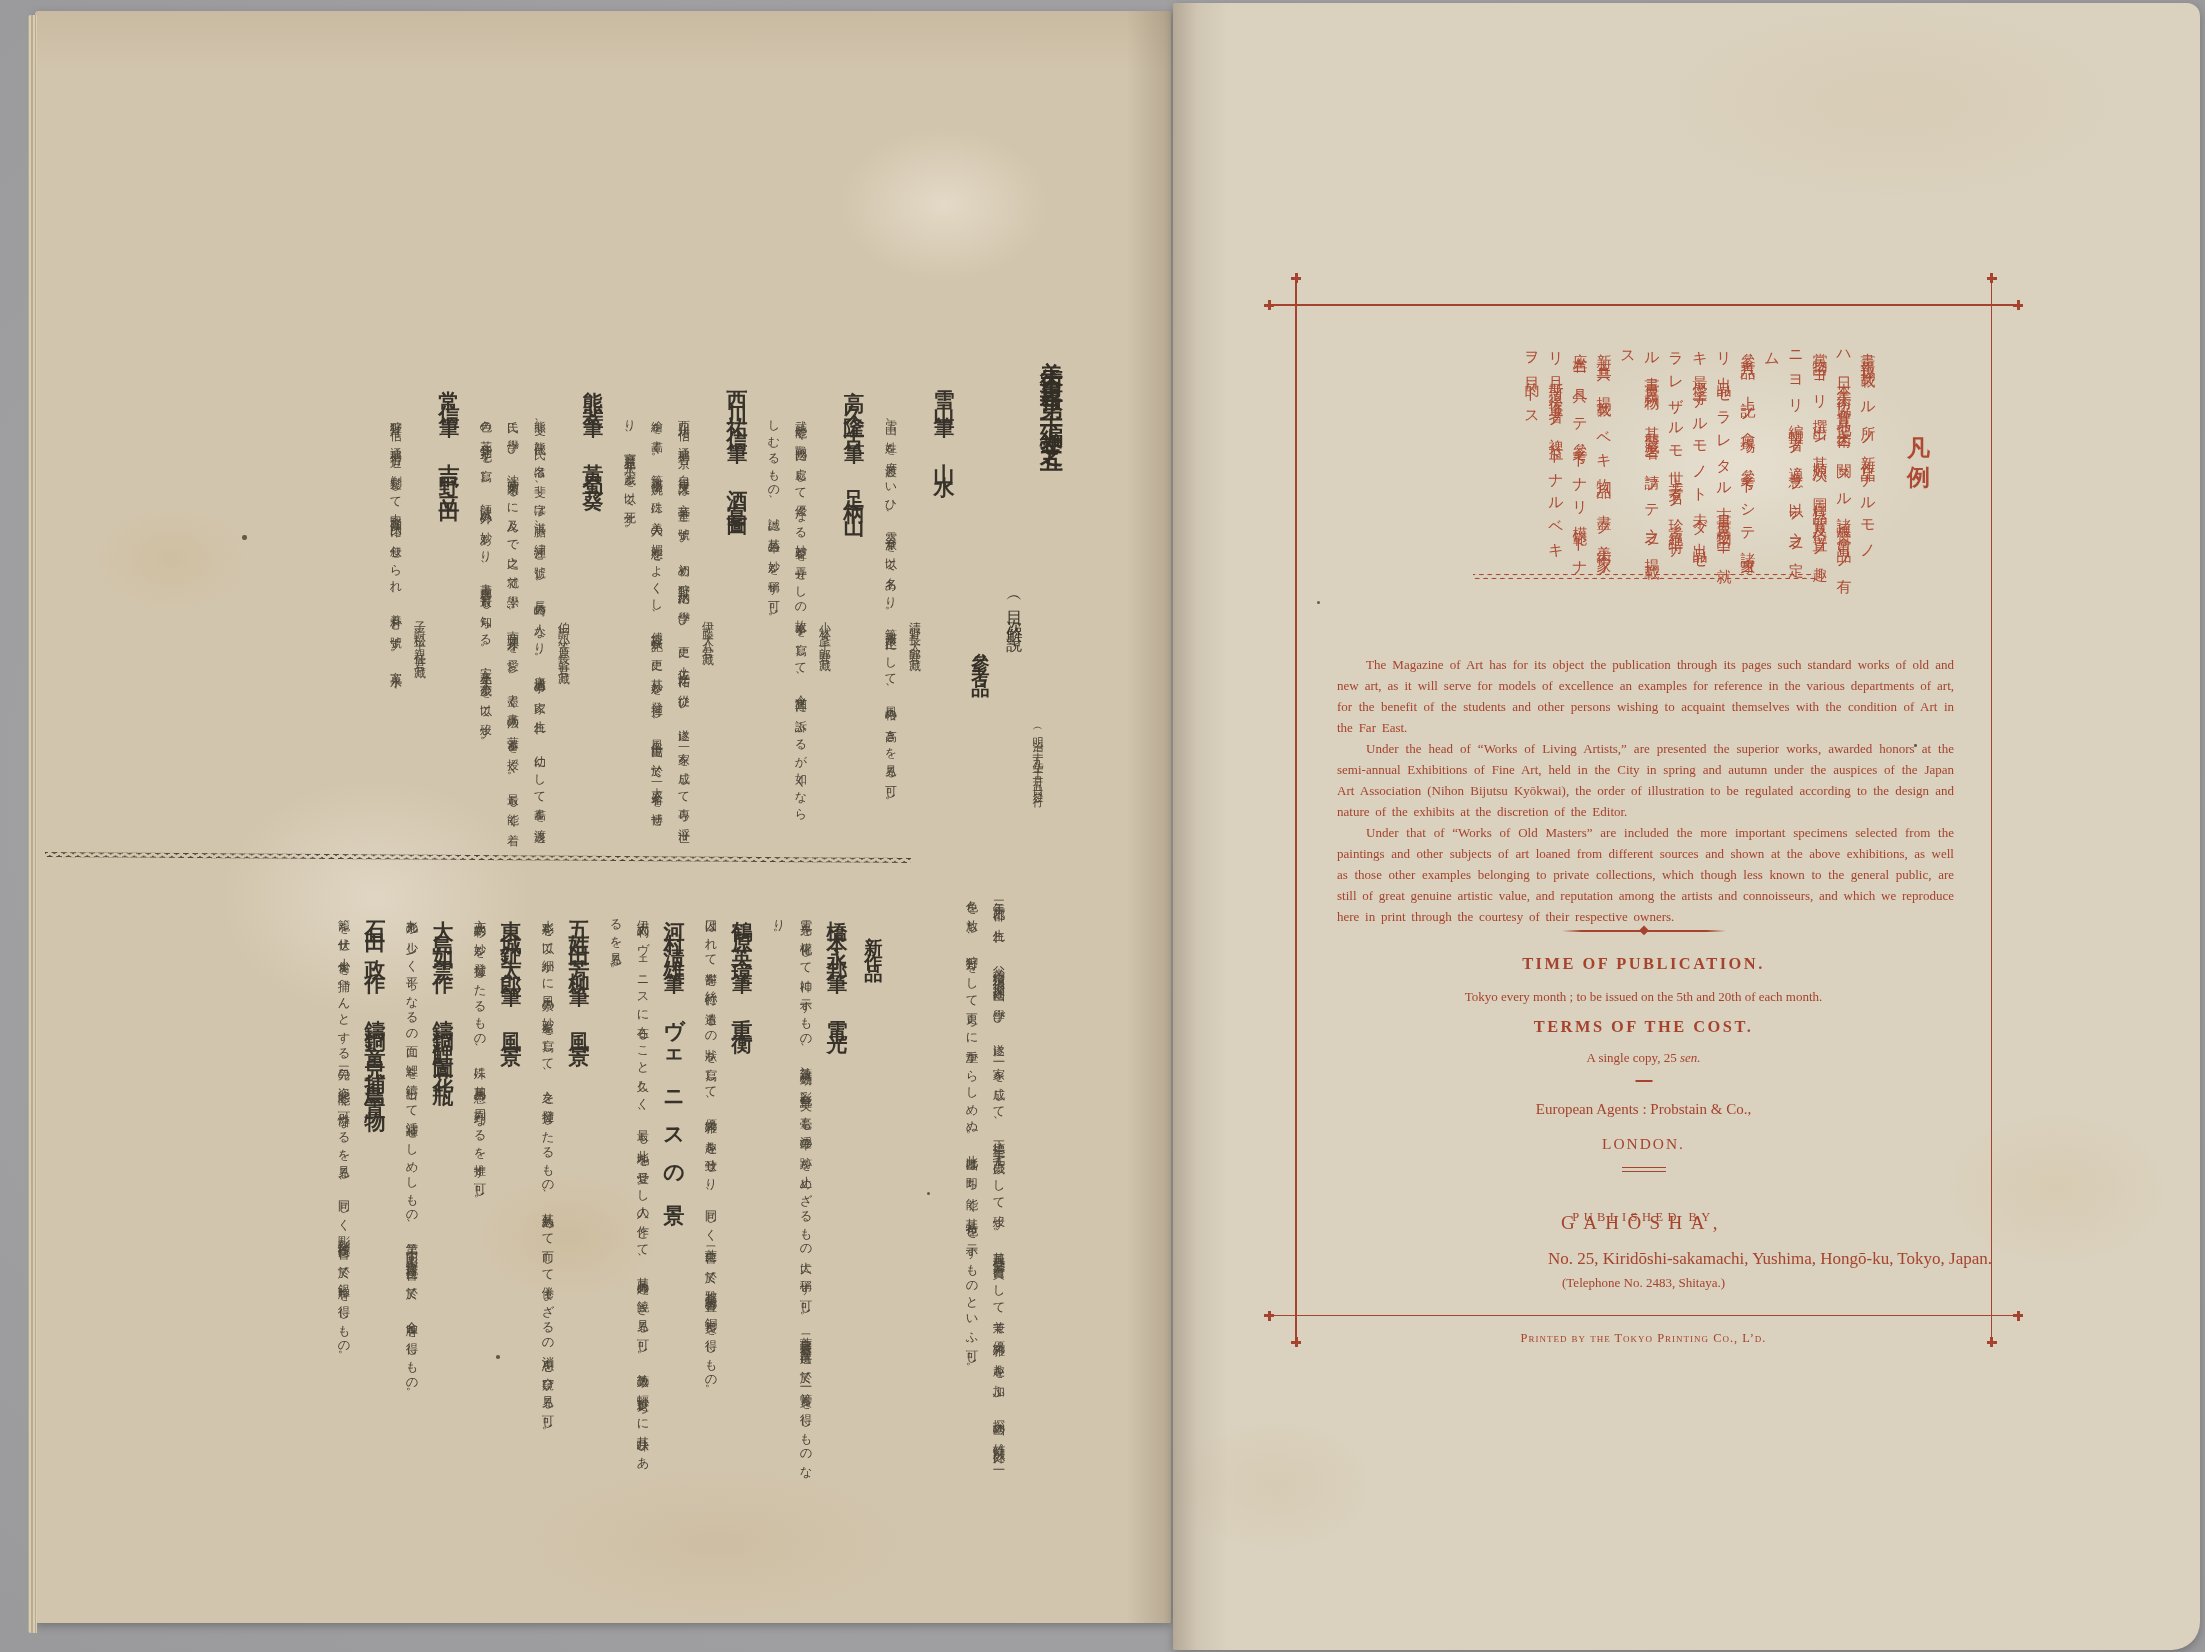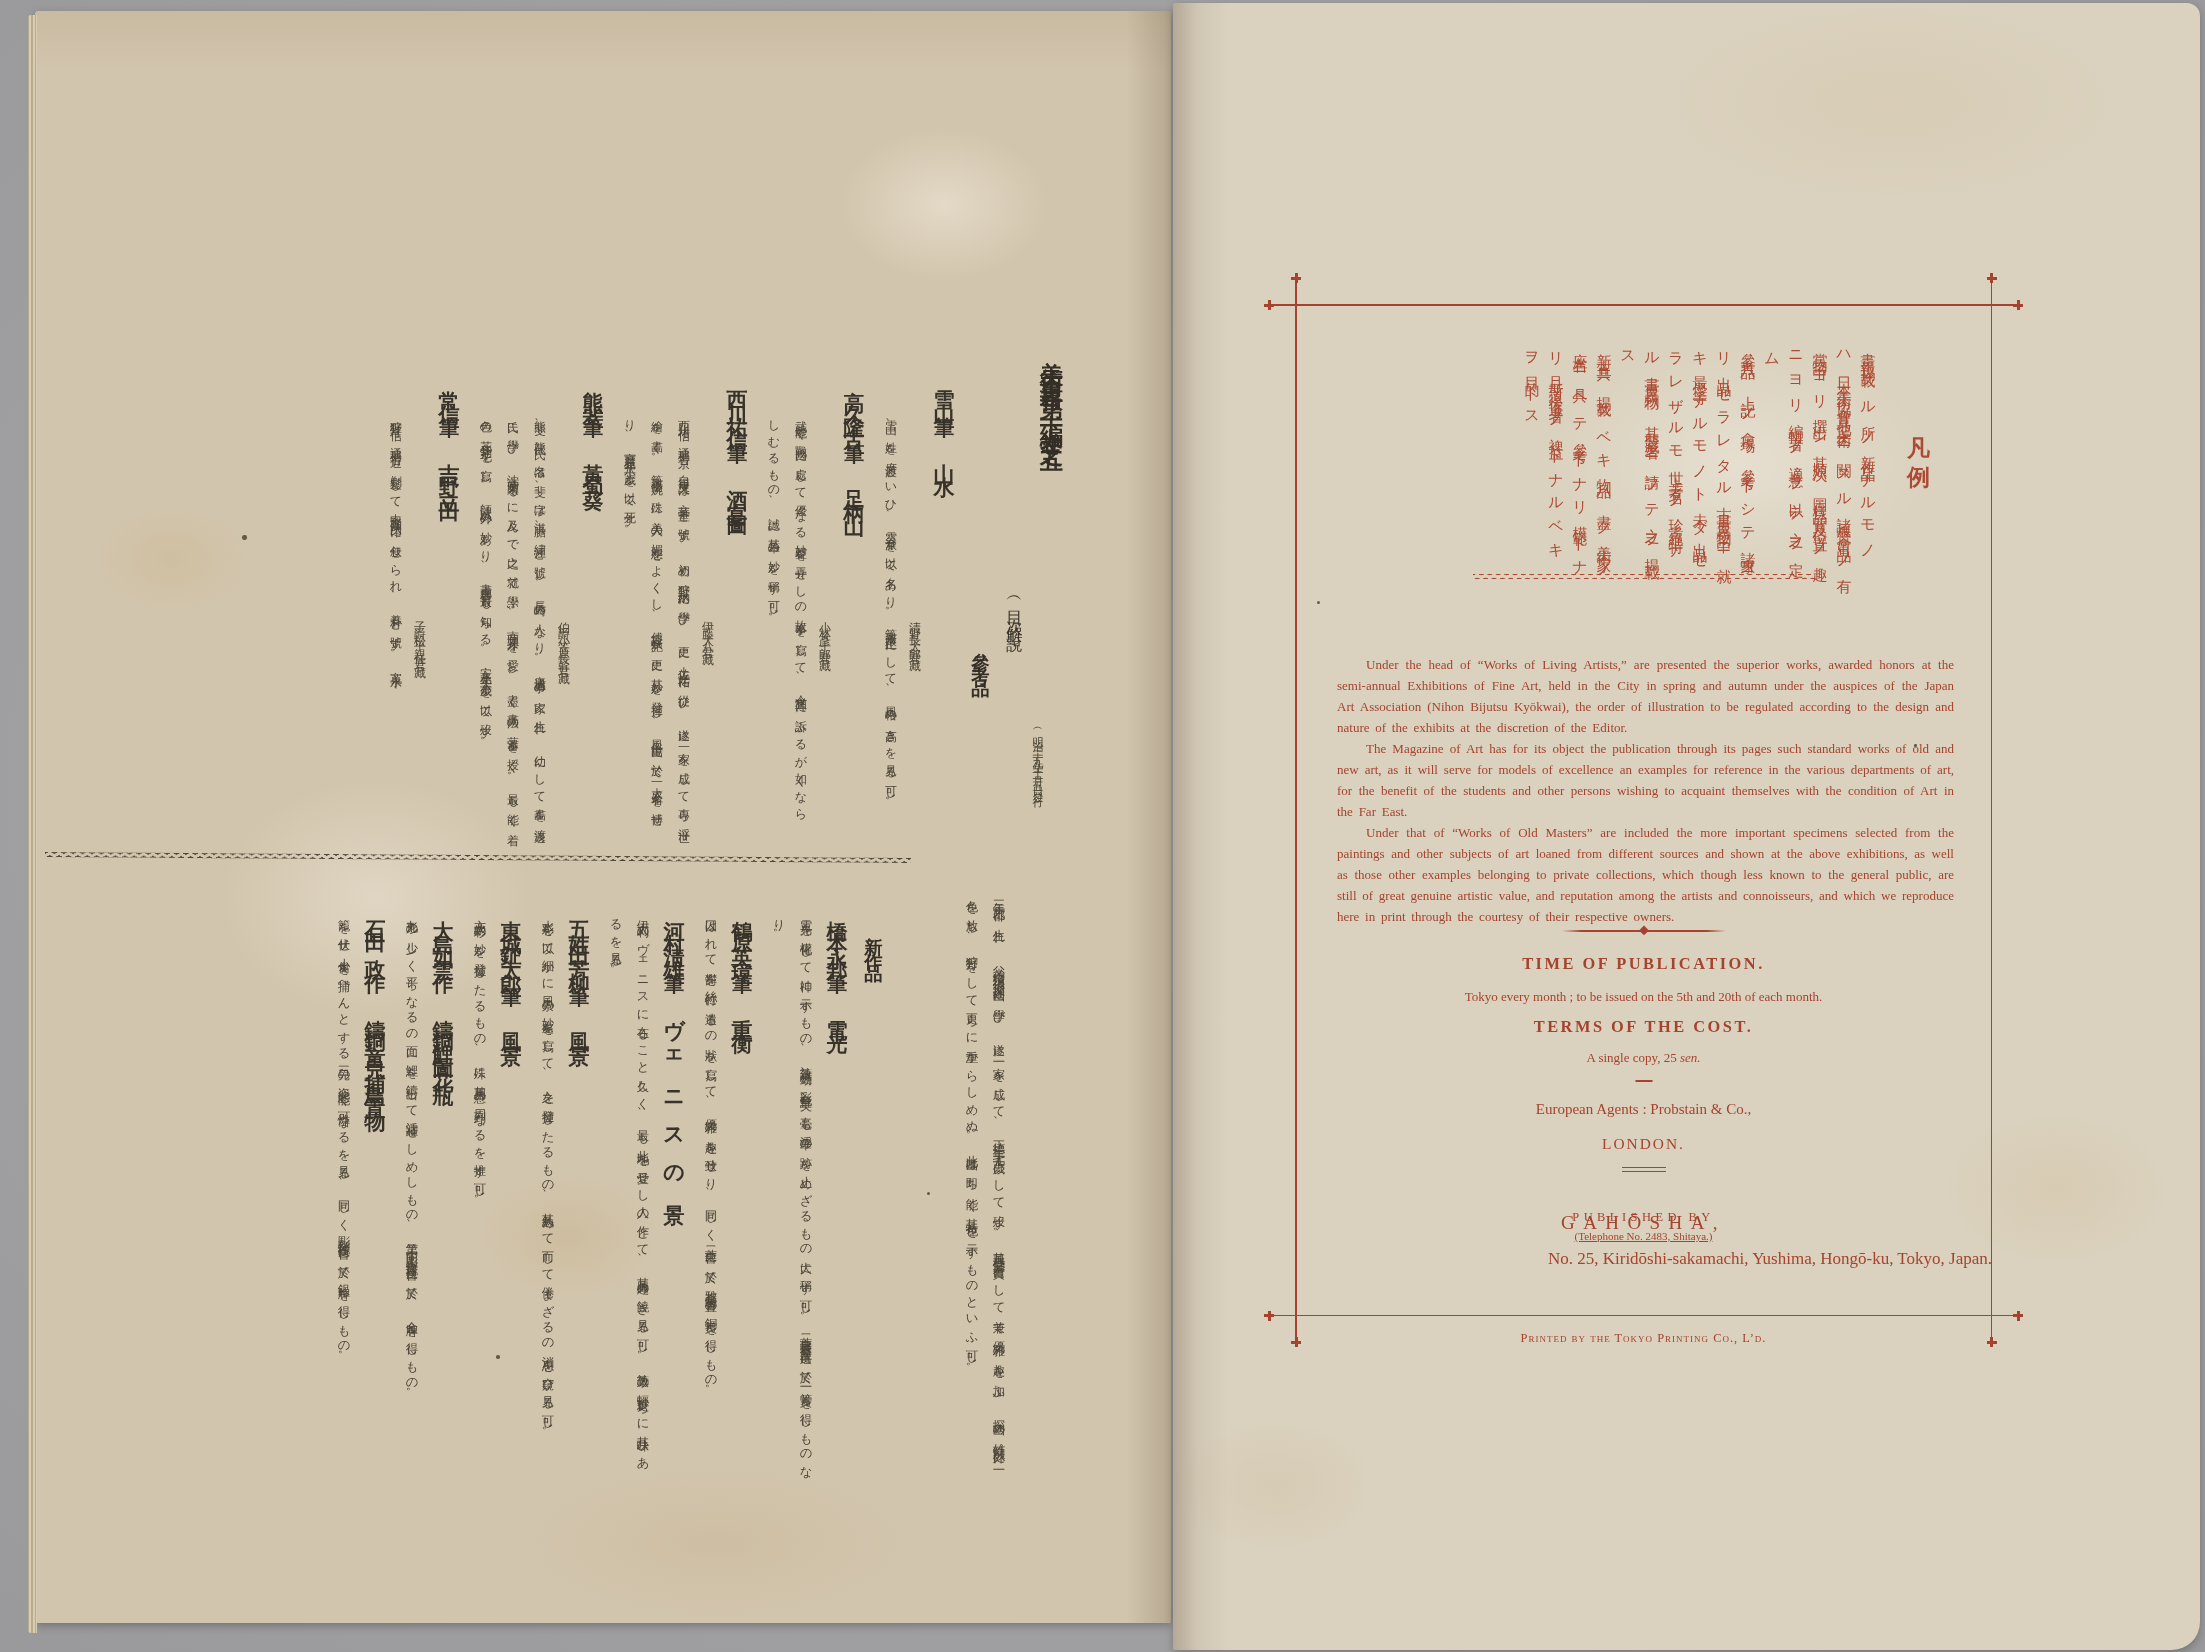--- a/index.html
+++ b/index.html
@@ -114,21 +114,21 @@
   .single{top:746px;font-size:13px;}
   .single em{font-style:italic;}
   .dash1{position:absolute;top:776px;left:50%;transform:translateX(-50%);width:17px;height:1.5px;background:#a5432e;}
   .agents{top:797px;font-size:15px;}
   .london{top:831px;font-size:15.4px;letter-spacing:2px;}
   .dash2{position:absolute;top:863px;left:50%;transform:translateX(-50%);width:44px;height:3px;
     border-top:1.5px solid #a5432e;border-bottom:1px solid #a5432e;}
   .pubby{top:906px;font-size:12.4px;letter-spacing:4.5px;}
   .gahosha{top:908px;font-size:19px;letter-spacing:8.4px;font-weight:normal;}
   .addr{top:945px;font-size:17px;text-align:right;}
-  .phone{top:926px;font-size:11px;text-decoration:underline;}
+  .phone{top:971px;font-size:13px;}
   .printed{top:995px;font-size:12.4px;font-variant:small-caps;letter-spacing:1px;margin-top:32px;}
   .speck{position:absolute;border-radius:50%;background:#463d2f;opacity:.8;}
 </style>
 </head>
 <body>
 
 <div class="page-left">
 
   <div class="vtext lp-top">
     <span class="main-title">美術畫報第二十編卷之五</span>
@@ -228,22 +228,22 @@
     <div class="hanrei-head">凡例</div>
     <div class="hanrei">
       <p>畫報揭載スル所ノ新作品ナルモノハ日本美術協會其他美術ニ關スル諸展覽會出品ノ有賞物中ヨリ撰出シ其順次ハ圖樣品質及位置ノ趣ニヨリ編輯者ノ適意ヲ以テ之ヲ定ム</p>
       <p>參考品ハ上記ノ會場ヘ參考トシテ諸家ヨリ出品セラレタル古書畫器物中ニ就キ最優等ナルモノト未ダ出品セラレザルモ世上著名ノ珍貴絕特ナル書畫器物ハ其襲藏者ニ請フテ之ヲ揭載ス</p>
       <p>新古共ニ揭載スベキ物品ハ盡ク美術家ノ座右ニ具ヘテ參考トナリ模範トナリ且斯道後進者ノ裨益トナルベキヲ目的トス</p>
     </div>
 
     <div class="red-wavy"></div>
 
     <div class="notice-body">
+      <p>The Magazine of Art has for its object the publication through its pages such standard works of old and new art, as it will serve for models of excellence an examples for reference in the various departments of art, for the benefit of the students and other persons wishing to acquaint themselves with the condition of Art in the Far East.</p>
       <p>Under the head of “Works of Living Artists,” are presented the superior works, awarded honors at the semi-annual Exhibitions of Fine Art, held in the City in spring and autumn under the auspices of the Japan Art Association (Nihon Bijutsu Kyōkwai), the order of illustration to be regulated according to the design and nature of the exhibits at the discretion of the Editor.</p>
-      <p>The Magazine of Art has for its object the publication through its pages such standard works of old and new art, as it will serve for models of excellence an examples for reference in the various departments of art, for the benefit of the students and other persons wishing to acquaint themselves with the condition of Art in the Far East.</p>
       <p>Under that of “Works of Old Masters” are included the more important specimens selected from the paintings and other subjects of art loaned from different sources and shown at the above exhibitions, as well as those other examples belonging to private collections, which though less known to the general public, are still of great genuine artistic value, and reputation among the artists and connoisseurs, and which we reproduce here in print through the courtesy of their respective owners.</p>
     </div>
 
     <div class="arrow-div"></div>
 
     <div class="center red time-h">TIME OF PUBLICATION.</div>
     <div class="center red time-t">Tokyo every month ; to be issued on the 5th and 20th of each month.</div>
     <div class="center red terms-h">TERMS OF THE COST.</div>
     <div class="center red single"><span>A single copy, 25 </span><em>sen.</em></div>
     <div class="dash1"></div>

